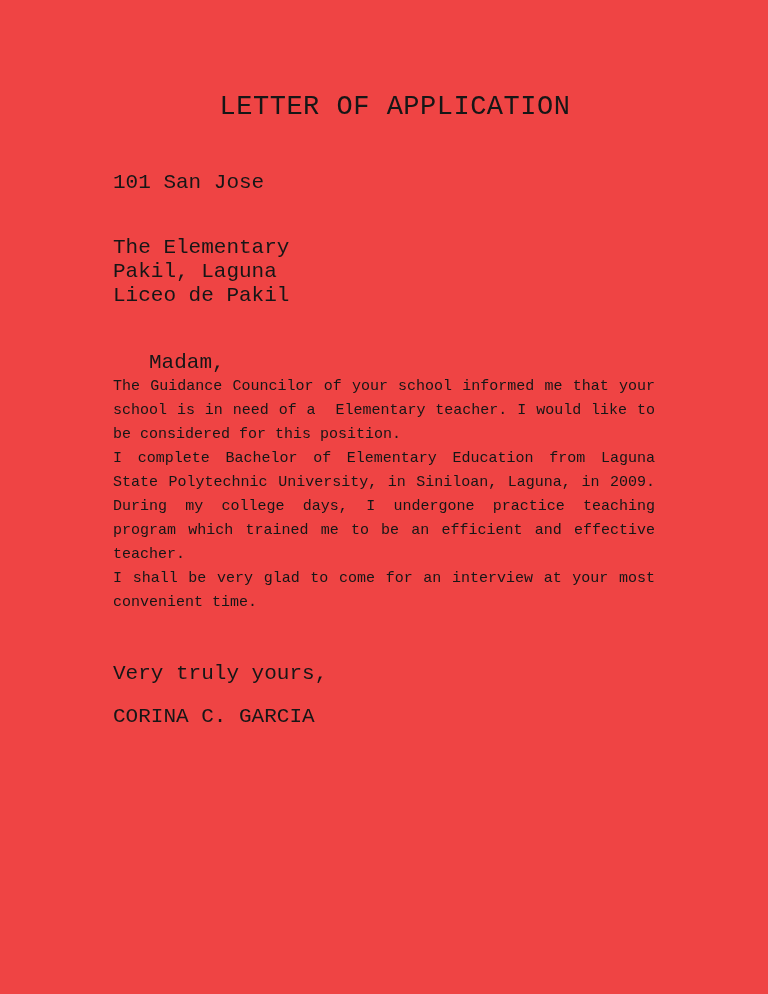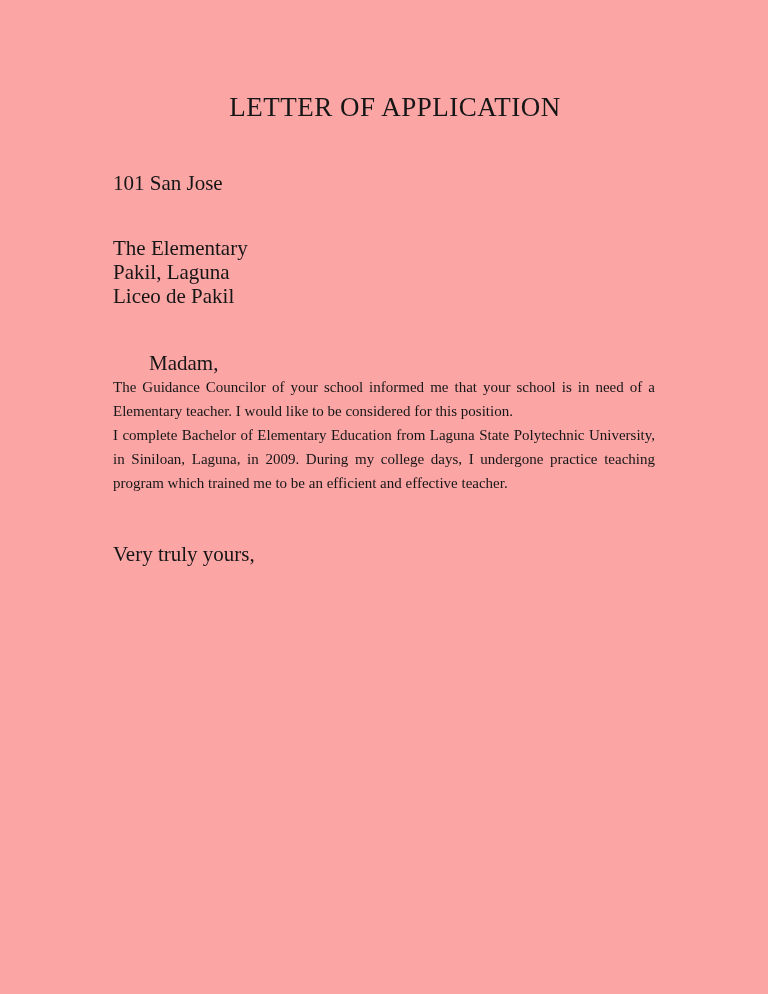--- a/index.html
+++ b/index.html
@@ -4,23 +4,23 @@
 <style>
   html, body {
     margin: 0;
     padding: 0;
     background: #ffffff;
   }
   .page {
     position: relative;
     width: 768px;
     height: 994px;
-    background: #fca5a5;
+    background: #ef4444;
     overflow: hidden;
-    font-family: Liberation Serif, serif;
+    font-family: Liberation Mono, monospace;
     color: #161616;
   }
   .letter {
     position: absolute;
     left: 113px;
     top: 0;
     width: 542px;
   }
   .title {
     margin: 92px 0 0 0;
@@ -72,18 +72,20 @@
       <div>Pakil, Laguna</div>
       <div>Liceo de Pakil</div>
     </div>
 
     <div class="salutation">Madam,</div>
 
     <p class="body-par par-1">The Guidance Councilor of your school informed me that your school is in need of a  Elementary teacher. I would like to be considered for this position.</p>
 
     <p class="body-par par-2">I complete Bachelor of Elementary Education from Laguna State Polytechnic University, in Siniloan, Laguna, in 2009. During my college days, I undergone practice teaching program which trained me to be an efficient and effective teacher.</p>
 
+    <p class="body-par par-3">I shall be very glad to come for an interview at your most convenient time.</p>
 
     <div class="closing">Very truly yours,</div>
 
+    <div class="signature">CORINA C. GARCIA</div>
 
   </div>
 </div>
 
 </body></html>

